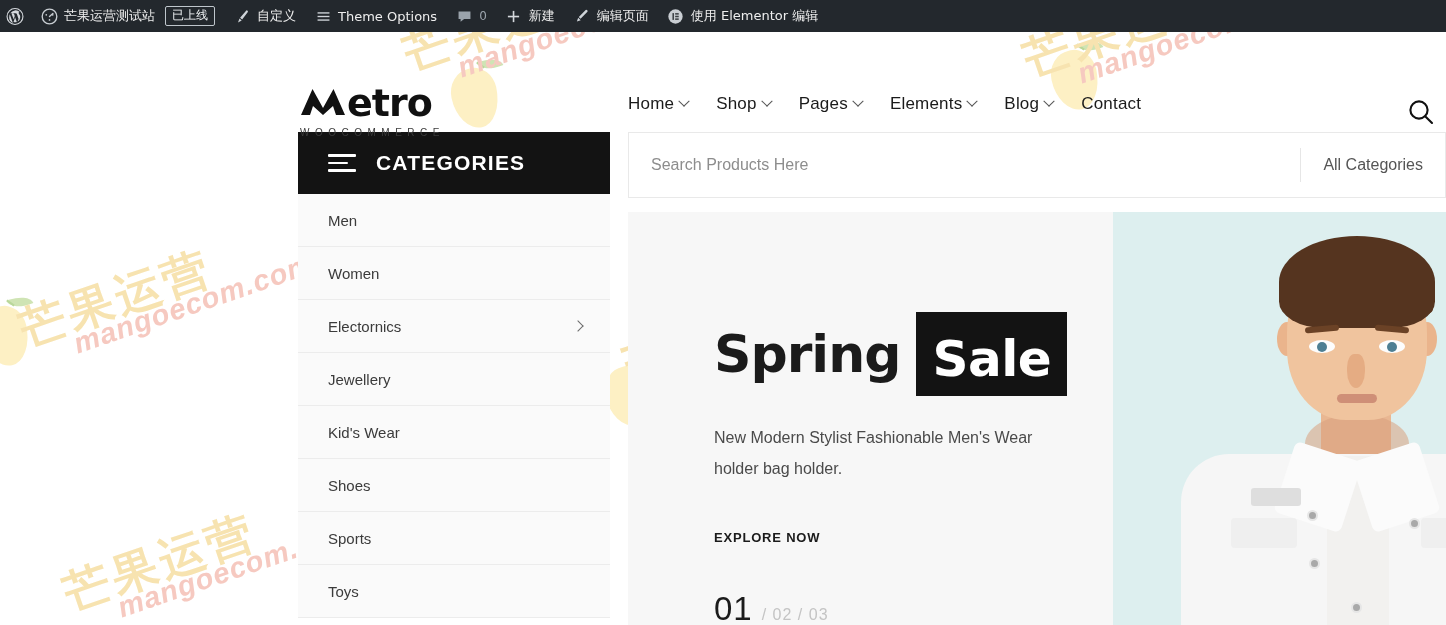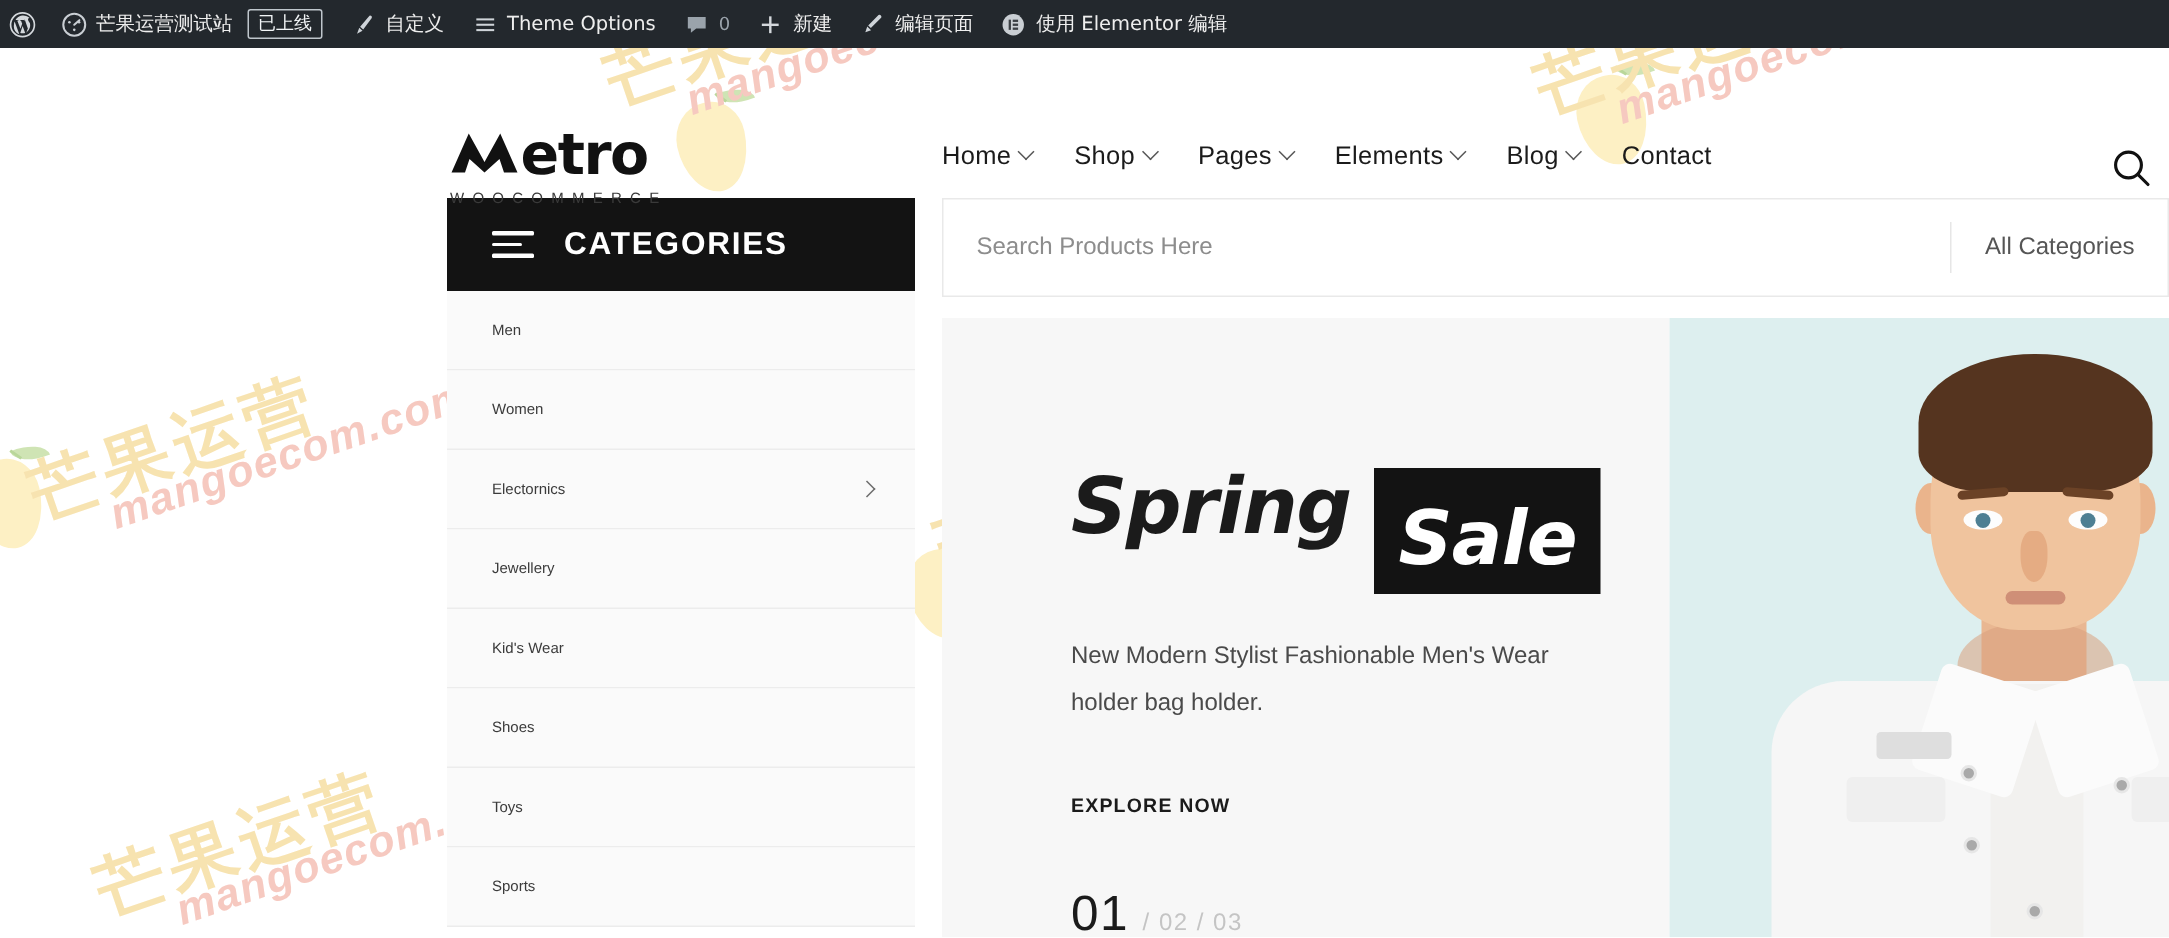--- a/index.html
+++ b/index.html
@@ -240,21 +240,21 @@
   .cat-row {
     height: 53px;
     border-bottom: 1px solid #ececec;
     display: flex;
     align-items: center;
     justify-content: space-between;
     padding: 0 28px 0 30px;
     background: #fafafa;
   }
   .cat-row .label {
-    font-size: 10px;
+    font-size: 15px;
     color: #3b3b3b;
     font-family: "Liberation Sans", sans-serif;
   }
   .cat-chevron {
     width: 8px; height: 8px;
     border-top: 1.6px solid #6b6b6b;
     border-right: 1.6px solid #6b6b6b;
     transform: rotate(45deg);
   }
 
@@ -305,23 +305,23 @@
     overflow: hidden;
   }
   #hero-left {
     width: 485px;
     background: #f7f7f7;
     position: relative;
     padding: 100px 0 0 86px;
   }
   #hero-title {
     display: flex;
+    align-items: center;
     gap: 16px;
     line-height: 1;
-    font-style: italic;
   }
   #hero-title .t1 {
     font-size: 52px;
     font-weight: bold;
     color: #1b1b1b;
     letter-spacing: -1px;
     font-family: "DejaVu Sans", sans-serif;
   }
   #hero-title .t2 {
     font-size: 50px;
@@ -598,24 +598,24 @@
       <div class="cat-row">
         <span class="label">Jewellery</span>
       </div>
       <div class="cat-row">
         <span class="label">Kid's Wear</span>
       </div>
       <div class="cat-row">
         <span class="label">Shoes</span>
       </div>
       <div class="cat-row">
+        <span class="label">Sports</span>
+      </div>
+      <div class="cat-row">
         <span class="label">Toys</span>
-      </div>
-      <div class="cat-row">
-        <span class="label">Sports</span>
       </div>
     </aside>
 
     <div id="rightcol">
 
       <div id="searchbar">
         <input id="search-input" type="text" placeholder="Search Products Here" style="">
         <div id="cat-select">
           <span>All Categories</span>
         </div>

